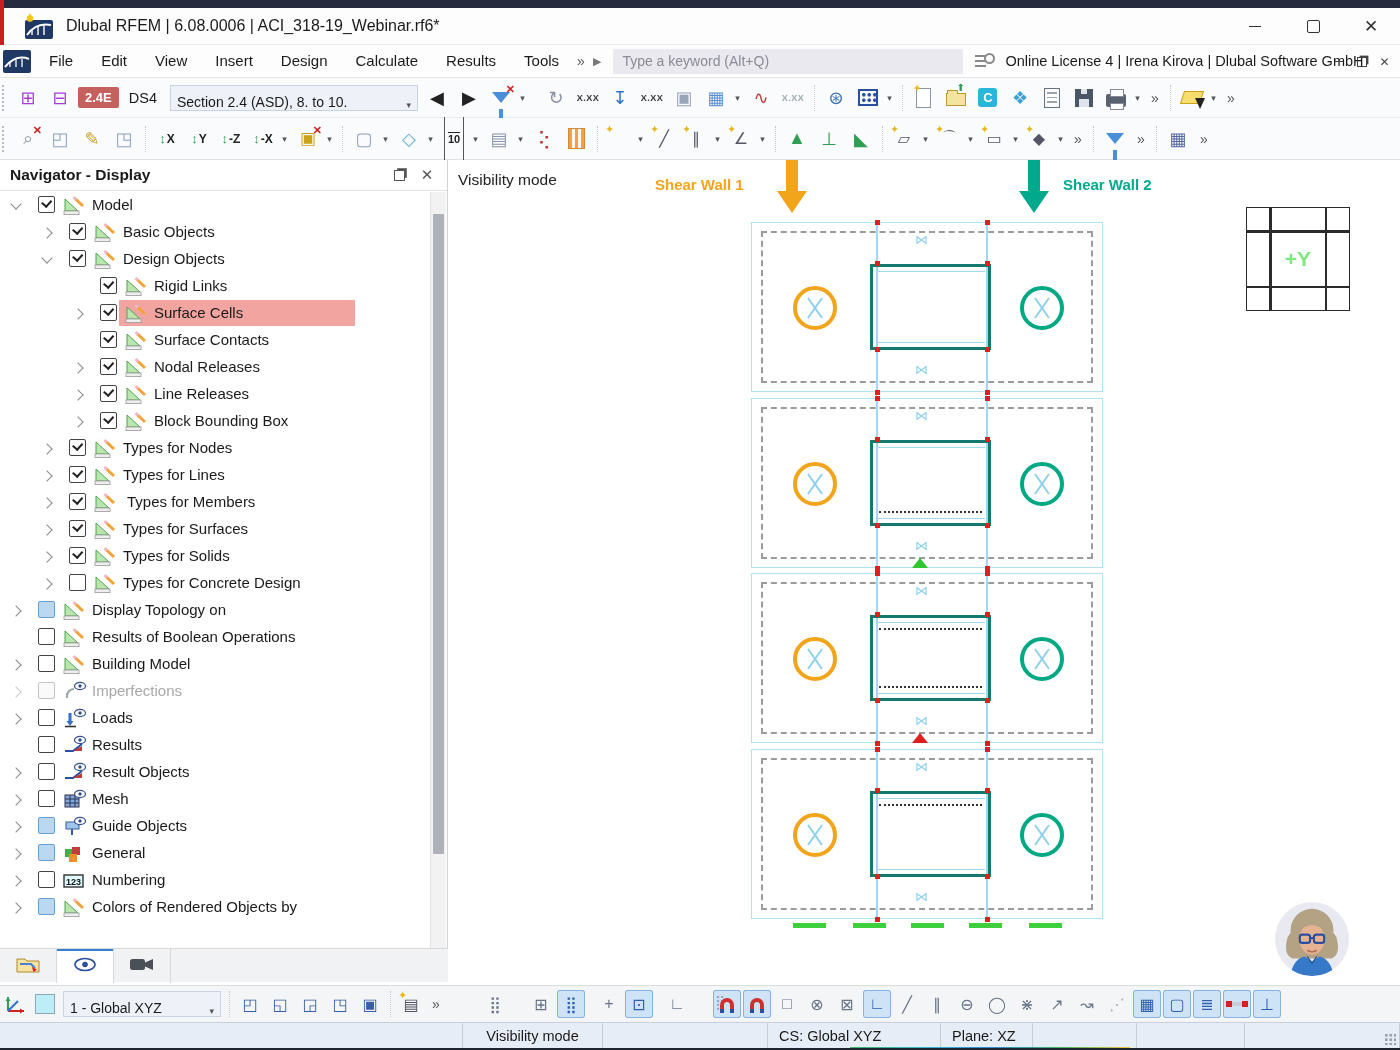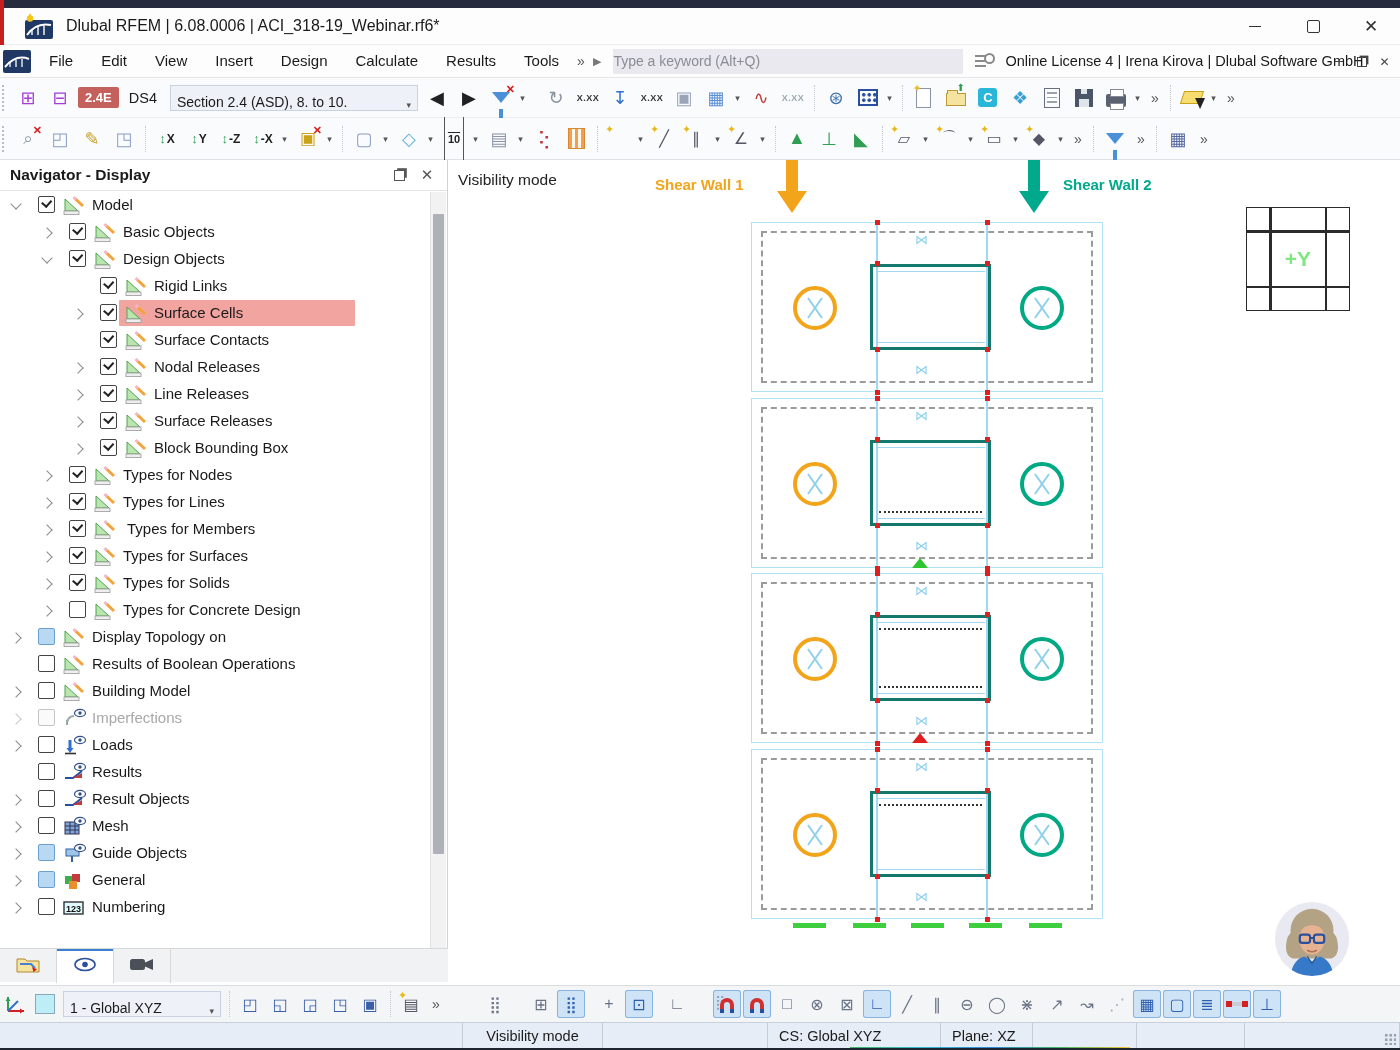--- a/index.html
+++ b/index.html
@@ -27,21 +27,21 @@
 
   
   .menubar { position:absolute; left:0; top:45px; width:1400px; height:33px; background:#fdfdfd;
      display:flex; align-items:center; border-bottom:1px solid #e6e6e6; }
   .menu-logo { margin-left:3px; width:28px; height:23px; }
   .menus { display:flex; margin-left:4px; }
   .menu-item { padding:0 14px; font-size:15px; color:#1a1a1a; line-height:32px; }
   .menu-more { color:#555; font-size:14px; padding:0 4px; }
   .menu-exp  { color:#777; font-size:11px; padding:0 4px; }
   .search-box { margin-left:8px; width:350px; height:25px; background:#e9e9ef; border:none; outline:none;
-     font-size:14px; color:#55565e; font-family:"Liberation Sans",sans-serif; }
+     font-size:14px; color:#55565e; padding-left:9px; font-family:"Liberation Sans",sans-serif; }
   .search-box::placeholder { color:#8b8b95; }
   .searchlist-icon { margin-left:12px; width:20px; height:16px; position:relative; }
   .searchlist-icon::before { content:""; position:absolute; left:0; top:2px; width:11px; height:0;
      border-top:2px solid #8a8a8a; box-shadow:0 5px 0 #8a8a8a, 0 10px 0 #8a8a8a; }
   .searchlist-icon::after { content:""; position:absolute; right:0; top:0; width:7px; height:7px;
      border:2px solid #8a8a8a; border-radius:50%; }
   .license { margin-left:10px; font-size:14.5px; color:#1a1a1a; white-space:nowrap; }
   .mini-controls { position:absolute; right:4px; top:0; height:33px; display:flex; align-items:center; }
   .mini-btn { width:23px; height:22px; display:flex; align-items:center; justify-content:center; color:#444; font-size:12px; }
   .mb-min::before { content:""; width:8px; border-top:1.5px solid #444; display:block; }
@@ -550,31 +550,20 @@
         </div>
         <div class="tree-row">
           <span class="exp collapsed" style="left: 74px;"></span>
           <span class="cbox checked" style="left: 100px;"></span>
           <span class="tree-ico" style="left: 125px;"><svg width="24" height="21" viewBox="0 0 24 21">
               <polygon points="2,16 2,4 15,16" fill="#b9e6ae" stroke="#53a253" stroke-width="1"></polygon>
               <rect x="1" y="16" width="15" height="3.6" fill="#eee" stroke="#999" stroke-width="0.8"></rect>
               <line x1="12" y1="3.5" x2="20" y2="11" stroke="#f2a43a" stroke-width="3"></line>
               <line x1="10.5" y1="2" x2="13" y2="4.5" stroke="#f2b8c6" stroke-width="3"></line>
             </svg></span>
-          <span class="tree-label" style="left: 154px;">Surface Releases</span>
-        </div>
-        <div class="tree-row">
-          <span class="exp collapsed" style="left: 74px;"></span>
-          <span class="cbox checked" style="left: 100px;"></span>
-          <span class="tree-ico" style="left: 125px;"><svg width="24" height="21" viewBox="0 0 24 21">
-              <polygon points="2,16 2,4 15,16" fill="#b9e6ae" stroke="#53a253" stroke-width="1"></polygon>
-              <rect x="1" y="16" width="15" height="3.6" fill="#eee" stroke="#999" stroke-width="0.8"></rect>
-              <line x1="12" y1="3.5" x2="20" y2="11" stroke="#f2a43a" stroke-width="3"></line>
-              <line x1="10.5" y1="2" x2="13" y2="4.5" stroke="#f2b8c6" stroke-width="3"></line>
-            </svg></span>
           <span class="tree-label" style="left: 154px;">Block Bounding Box</span>
         </div>
         <div class="tree-row">
           <span class="exp collapsed" style="left: 43px;"></span>
           <span class="cbox checked" style="left: 69px;"></span>
           <span class="tree-ico" style="left: 94px;"><svg width="24" height="21" viewBox="0 0 24 21">
               <polygon points="2,16 2,4 15,16" fill="#b9e6ae" stroke="#53a253" stroke-width="1"></polygon>
               <rect x="1" y="16" width="15" height="3.6" fill="#eee" stroke="#999" stroke-width="0.8"></rect>
               <line x1="12" y1="3.5" x2="20" y2="11" stroke="#f2a43a" stroke-width="3"></line>
               <line x1="10.5" y1="2" x2="13" y2="4.5" stroke="#f2b8c6" stroke-width="3"></line>
@@ -748,20 +737,31 @@
           <span class="tree-label" style="left: 92px;">General</span>
         </div>
         <div class="tree-row">
           <span class="exp collapsed" style="left: 12px;"></span>
           <span class="cbox unchecked" style="left: 38px;"></span>
           <span class="tree-ico" style="left: 63px;"><svg width="24" height="21" viewBox="0 0 24 21">
               <rect x="1" y="5" width="19" height="12" fill="#dffbff" stroke="#333" stroke-width="1.4"></rect>
               <text x="10.5" y="14.5" font-size="9" font-weight="bold" text-anchor="middle" fill="#111" font-family="Liberation Sans,sans-serif">123</text>
             </svg></span>
           <span class="tree-label" style="left: 92px;">Numbering</span>
+        </div>
+        <div class="tree-row">
+          <span class="exp collapsed" style="left: 12px;"></span>
+          <span class="cbox partial" style="left: 38px;"></span>
+          <span class="tree-ico" style="left: 63px;"><svg width="24" height="21" viewBox="0 0 24 21">
+              <polygon points="2,16 2,4 15,16" fill="#b9e6ae" stroke="#53a253" stroke-width="1"></polygon>
+              <rect x="1" y="16" width="15" height="3.6" fill="#eee" stroke="#999" stroke-width="0.8"></rect>
+              <line x1="12" y1="3.5" x2="20" y2="11" stroke="#f2a43a" stroke-width="3"></line>
+              <line x1="10.5" y1="2" x2="13" y2="4.5" stroke="#f2b8c6" stroke-width="3"></line>
+            </svg></span>
+          <span class="tree-label" style="left: 92px;">Colors of Rendered Objects by</span>
         </div>
       </div>
     <div class="tree-scroll">
       <div class="tree-thumb" style="top:22px;height:640px;"></div>
     </div>
     <div class="nav-tabs" id="navtabs">
         <div class="nav-tab">
           <span><svg width="24" height="20" viewBox="0 0 24 20">
               <path d="M1 5 L9 5 L11 7 L23 7 L23 18 L1 18 Z" fill="#f5e3a0" stroke="#b08830"></path>
               <path d="M4 10 L15 10 L19 14" stroke="#4a7fd0" fill="none" stroke-width="2"></path>

